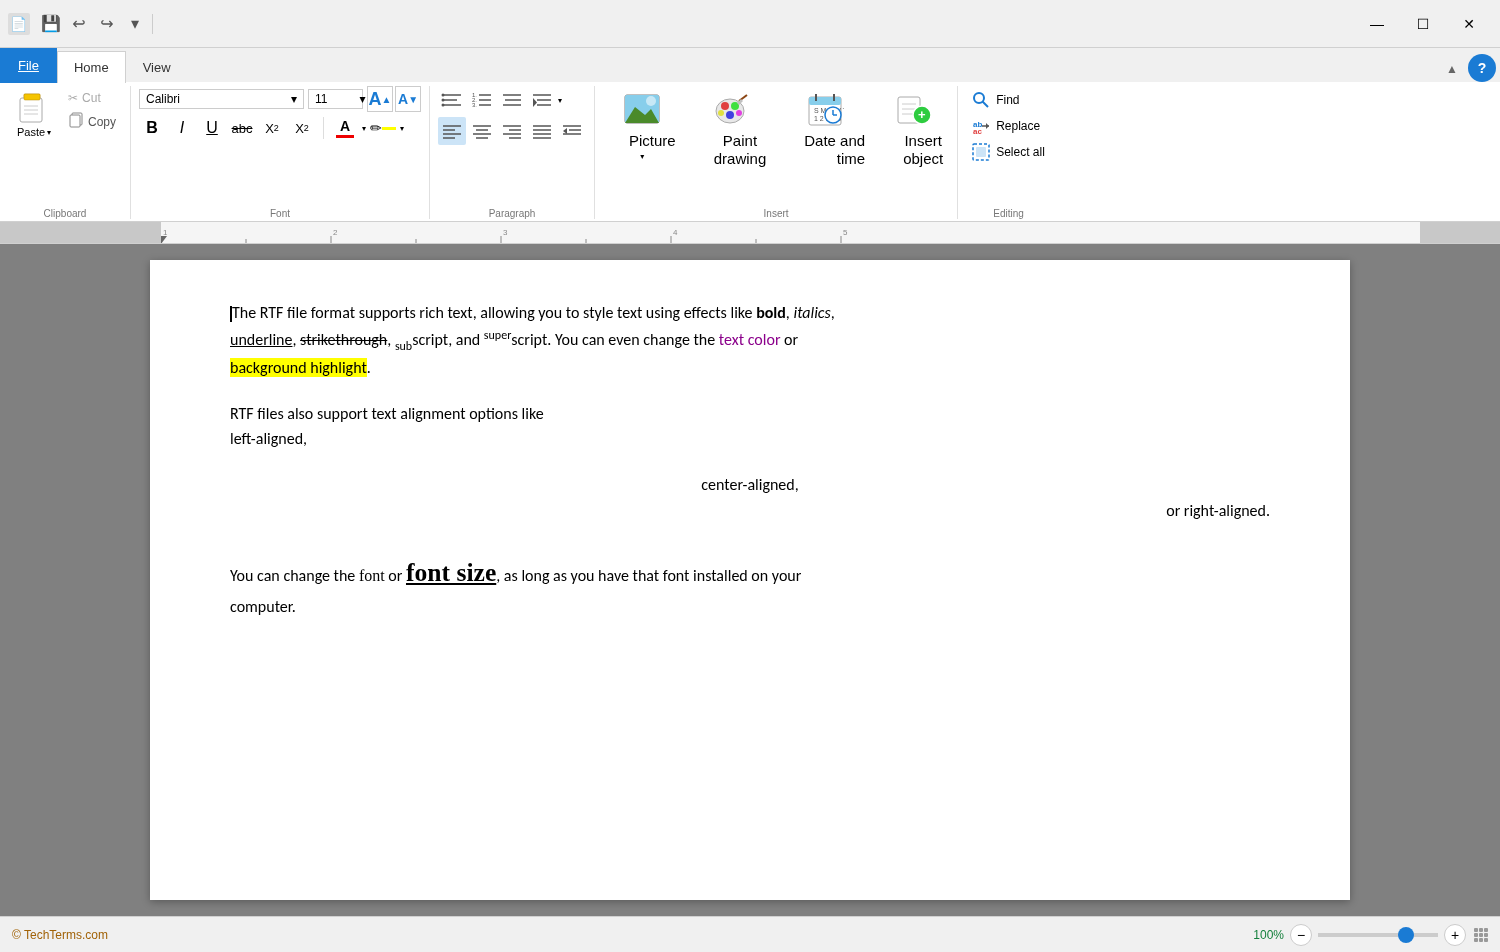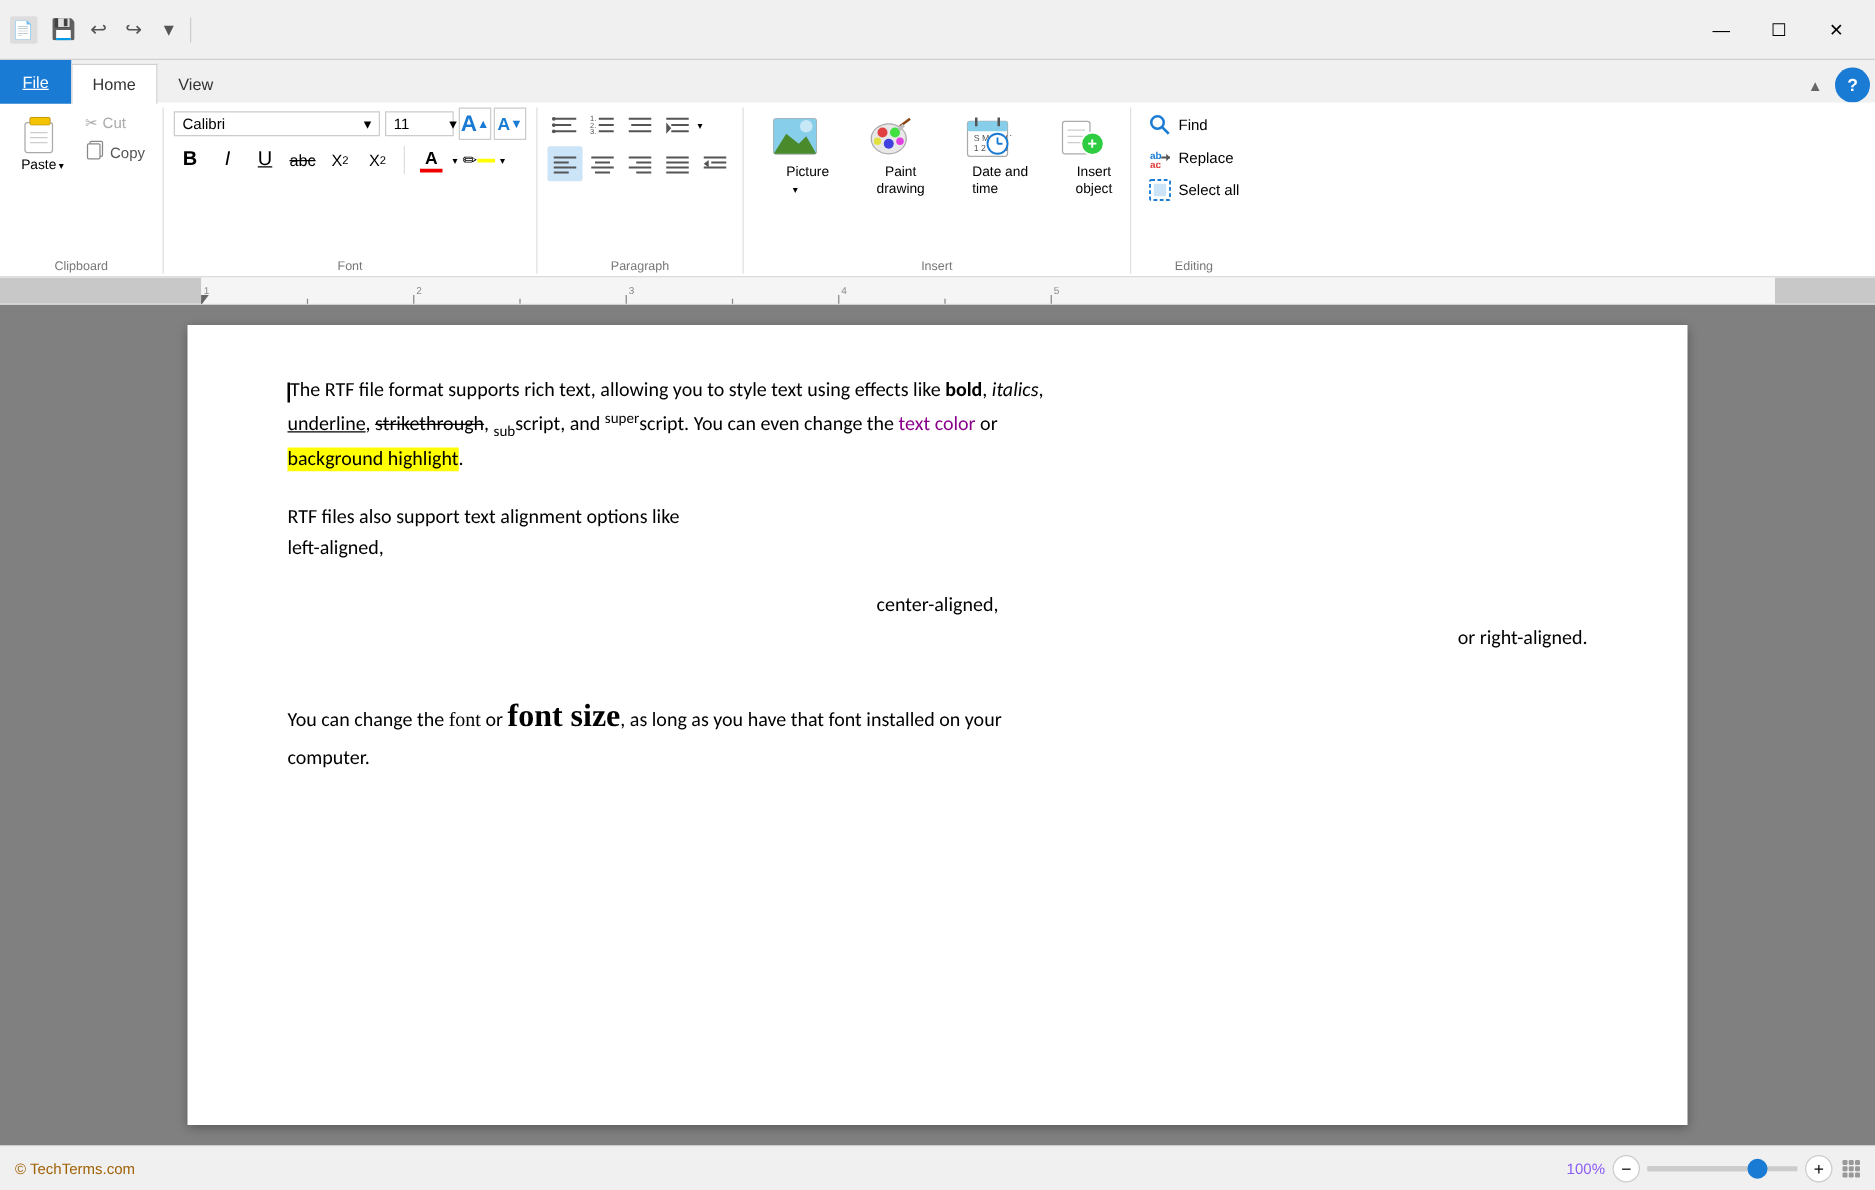--- a/index.html
+++ b/index.html
@@ -238,21 +238,21 @@
       cursor: pointer;
       border-radius: 3px;
       min-width: 50px;
       gap: 2px;
     }
     .insert-icon {
       width: 40px; height: 40px;
       display: flex; align-items: center; justify-content: center;
       font-size: 28px;
     }
-    .insert-label { font-size: 11px; text-align: center; line-height: 1.2; padding-left: 20px; }
+    .insert-label { font-size: 15px; text-align: center; line-height: 1.2; padding-left: 20px; }
 
     
     .editing-group .ribbon-group-content {
       flex-direction: column;
       align-items: flex-start;
       gap: 2px;
       padding: 2px 0;
     }
     .editing-btn {
       display: flex;
@@ -319,21 +319,21 @@
       background: #f0f0f0;
       border-top: 1px solid #d0d0d0;
       height: 36px;
       display: flex;
       align-items: center;
       padding: 0 12px;
       flex-shrink: 0;
     }
     .status-text { font-size: 12px; color: #a16207; flex: 1; }
     .zoom-controls { display: flex; align-items: center; gap: 6px; }
-    .zoom-label { font-size: 12px; color: #8b5cf6; min-width: 40px; text-align: right; }
+    .zoom-label { font-size: 12px; color: #15803d; min-width: 40px; text-align: right; }
     .zoom-btn { width: 22px; height: 22px; border: 1px solid #ccc; background: white; border-radius: 50%; display: flex; align-items: center; justify-content: center; cursor: pointer; font-size: 14px; }
     .zoom-slider { width: 120px; height: 4px; background: #ccc; position: relative; cursor: pointer; }
     .zoom-slider-fill { width: 75%; height: 100%; background: #ccc; }
     .zoom-thumb { position: absolute; top: -6px; left: 73%; width: 16px; height: 16px; background: #1a7bd4; border-radius: 50%; transform: translateX(-50%); }
     .resize-handle { width: 14px; height: 14px; margin-left: 8px; display: grid; grid-template-columns: 1fr 1fr 1fr; gap: 1px; }
     .resize-dot { background: #999; border-radius: 1px; }
 
     
     .sep { width: 1px; background: #ddd; align-self: stretch; margin: 2px 4px; }
   </style>
@@ -584,21 +584,21 @@
             <line x1="10" y1="3" x2="10" y2="10" stroke="#555" stroke-width="2"></line>
             <line x1="28" y1="3" x2="28" y2="10" stroke="#555" stroke-width="2"></line>
             <text x="8" y="22" font-size="7" fill="#555">S M T W T</text>
             <text x="8" y="30" font-size="7" fill="#555">1 2 3 4 5</text>
 
             <circle cx="27" cy="24" r="8" fill="white" stroke="#1a7bd4" stroke-width="1.5"></circle>
             <line x1="27" y1="24" x2="27" y2="19" stroke="#1a7bd4" stroke-width="1.5"></line>
             <line x1="27" y1="24" x2="31" y2="24" stroke="#1a7bd4" stroke-width="1.5"></line>
           </svg>
         </div>
-        <div class="insert-label" style="text-align:left;line-height:1.2;">Date and<br>time</div>
+        <div class="insert-label" style="text-align:right;line-height:1.2;">Date and<br>time</div>
       </div>
 
       <div class="insert-btn">
         <div class="insert-icon">
           <svg width="38" height="38" viewBox="0 0 38 38">
             <rect x="4" y="6" width="22" height="26" rx="2" fill="white" stroke="#aaa" stroke-width="1"></rect>
             <line x1="8" y1="13" x2="22" y2="13" stroke="#ccc" stroke-width="1"></line>
             <line x1="8" y1="18" x2="22" y2="18" stroke="#ccc" stroke-width="1"></line>
             <line x1="8" y1="23" x2="22" y2="23" stroke="#ccc" stroke-width="1"></line>
 
@@ -689,21 +689,21 @@
       <span>left-aligned,</span>
     </p>
     <p class="doc-text" style="text-align:center;margin-top:10px;">
       <span>center-aligned,</span>
     </p>
     <p class="doc-text para3" style="text-align:right;">
       <span>or right-aligned.</span>
     </p>
 
     <p class="doc-text para3">
-      <span>You can change the </span><span style="font-family:Georgia,serif;">font</span><span> or </span><span style="font-family:Georgia,serif;font-size:1.6em;font-weight:bold;">font size</span><span>, as long as you have that font installed on your</span><br>
+      <span>You can change the </span><span style="font-family:Georgia,serif;">font</span><span> or </span><span style="font-family:Georgia,serif;font-size:1.6em;font-weight:bold;text-decoration:underline;">font size</span><span>, as long as you have that font installed on your</span><br>
       <span>computer.</span>
     </p>
   </div>
 </div>
 
 <div class="status-bar">
   <div class="status-text">© TechTerms.com</div>
   <div class="zoom-controls">
     <div class="zoom-label">100%</div>
     <div class="zoom-btn">−</div>

